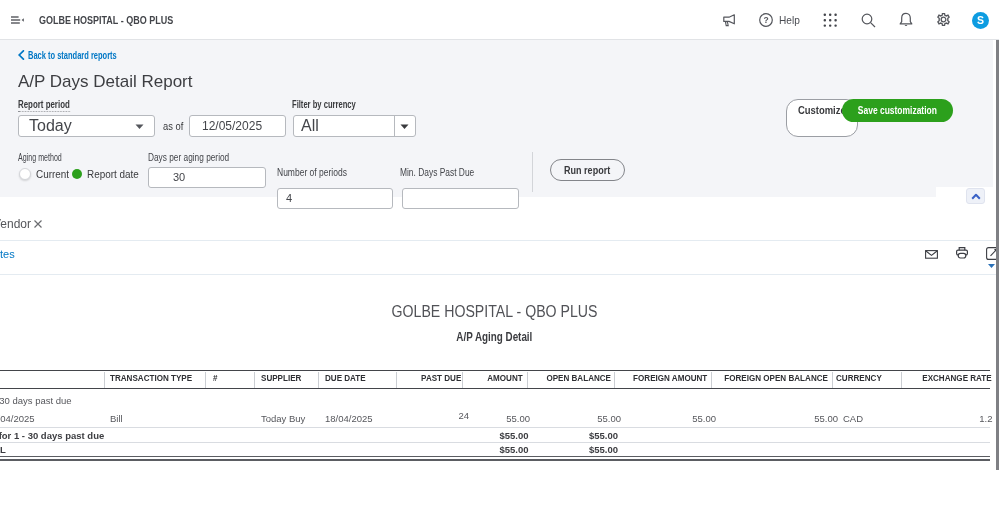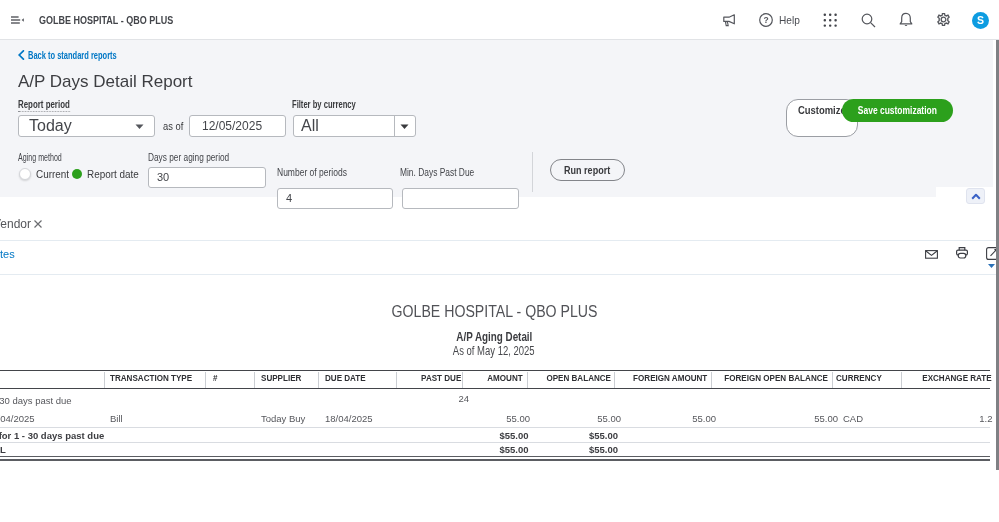--- a/index.html
+++ b/index.html
@@ -34,21 +34,21 @@
 #fc-lbl { left:292px; top:99px; transform:scaleX(.76); transform-origin:0 50%; }
 #sel-all { left:293px; top:115px; width:123px; height:22px; line-height:20px; padding-left:7px; }
 #sel-all .divider { position:absolute; right:20px; top:0; width:1px; height:20px; background:#b6b9be; }
 #sel-all .car { position:absolute; right:6px; top:8px; }
 #am-lbl { left:18px; top:152px; transform:scaleX(.71); transform-origin:0 50%; }
 #radio1 { left:19px; top:168px; width:12px; height:12px; border-radius:50%; background:#fff; border:1px solid #d4d6da; box-shadow:0 1px 2px rgba(0,0,0,.15); }
 #r1-lbl { left:36px; top:168px; font-size:11px; transform:scaleX(.9); transform-origin:0 50%; }
 #radio2 { left:72px; top:169px; width:10px; height:10px; border-radius:50%; background:#2ca01c; }
 #r2-lbl { left:87px; top:168px; font-size:11px; transform:scaleX(.9); transform-origin:0 50%; }
 #dp-lbl { left:148px; top:152px; transform:scaleX(.83); transform-origin:0 50%; }
-#inp-30 { left:148px; top:167px; width:118px; height:21px; line-height:19px; padding-left:8px; font-size:11px; }
+#inp-30 { left:148px; top:167px; width:118px; height:21px; line-height:19px; padding-left:24px; font-size:11px; }
 #np-lbl { left:277px; top:167px; transform:scaleX(.85); transform-origin:0 50%; }
 #inp-4 { left:277px; top:188px; width:116px; height:21px; line-height:19px; padding-left:8px; font-size:11px; }
 #md-lbl { left:400px; top:167px; transform:scaleX(.84); transform-origin:0 50%; }
 #inp-md { left:402px; top:188px; width:117px; height:21px; }
 #vdiv { left:532px; top:152px; width:1px; height:40px; background:#d3d5d9; }
 .pill { border-radius:12px; font-size:11px; font-weight:bold; text-align:center; white-space:nowrap; }
 #btn-run { left:550px; top:159px; width:75px; height:22px; line-height:20px; background:#f4f5f8; border:1px solid #83858a; color:#393a3d; }
 #btn-run span { transform:scaleX(.82); }
 #btn-cust { left:786px; top:99px; width:72px; height:38px; line-height:20px; background:#fff; border:1px solid #9b9ea4; color:#393a3d; }
 #btn-cust span { transform:scaleX(.86); }
@@ -216,21 +216,20 @@
   <svg class="abs" id="icon-exp" width="13" height="13" viewBox="0 0 13 13">
     <rect x="0.6" y="0.6" width="14" height="11.8" rx="2" fill="none" stroke="#3c3e44" stroke-width="1.1"></rect>
     <path d="M4.5 8.8 L11 2.2 M11 2.2 l-0.4 2.6 M11 2.2 l-2.6 0.4" stroke="#3c3e44" stroke-width="1.1" fill="none"></path>
   </svg>
   <svg class="abs" id="exp-car" width="7" height="4" viewBox="0 0 7 4">
       <path d="M0 0 L3.5 4 L7 0 Z" fill="#2b71b8"></path>
     </svg>
 
   <div class="abs" id="rtitle"><span class="sxc">GOLBE HOSPITAL - QBO PLUS</span></div>
   <div class="abs" id="rsub"><span class="sxc">A/P Aging Detail</span></div>
-  <div class="abs" id="rdate"><span class="sxc">As of May 12, 2025</span></div>
 
   <div class="abs" id="thead">
     <span class="vsep" style="left:104px"></span>
     <span class="vsep" style="left:205px"></span>
     <span class="vsep" style="left:254px"></span>
     <span class="vsep" style="left:318px"></span>
     <span class="vsep" style="left:396px"></span>
     <span class="vsep" style="left:462px"></span>
     <span class="vsep" style="left:527px"></span>
     <span class="vsep" style="left:614px"></span>
@@ -249,21 +248,21 @@
     <span class="th thl" style="left:836px"><span>CURRENCY</span></span>
     <span class="th thr" style="right:-2px"><span>EXCHANGE RATE</span></span>
   </div>
 
   <span class="td" style="left:-14.5px; top:394.5px">1 - 30 days past due</span>
 
   <span class="td" style="left:-13px; top:413px">18/04/2025</span>
   <span class="td" style="left:110px; top:413px">Bill</span>
   <span class="td" style="left:261px; top:413px">Today Buy</span>
   <span class="td" style="left:325px; top:413px">18/04/2025</span>
-  <span class="td" style="right:530px; top:393px">24</span>
+  <span class="td" style="right:530px; top:410px">24</span>
   <span class="td" style="right:469px; top:413px">55.00</span>
   <span class="td" style="right:378px; top:413px">55.00</span>
   <span class="td" style="right:283px; top:413px">55.00</span>
   <span class="td" style="right:161px; top:413px">55.00</span>
   <span class="td" style="left:843px; top:413px">CAD</span>
   <span class="td" style="right:6.5px; top:413px">1.2</span>
 
   <div class="abs" id="rline1"></div>
   <span class="tdb" style="left:-26px; top:430px">Total for 1 - 30 days past due</span>
   <span class="tdb" style="right:470.5px; top:430px">$55.00</span>

